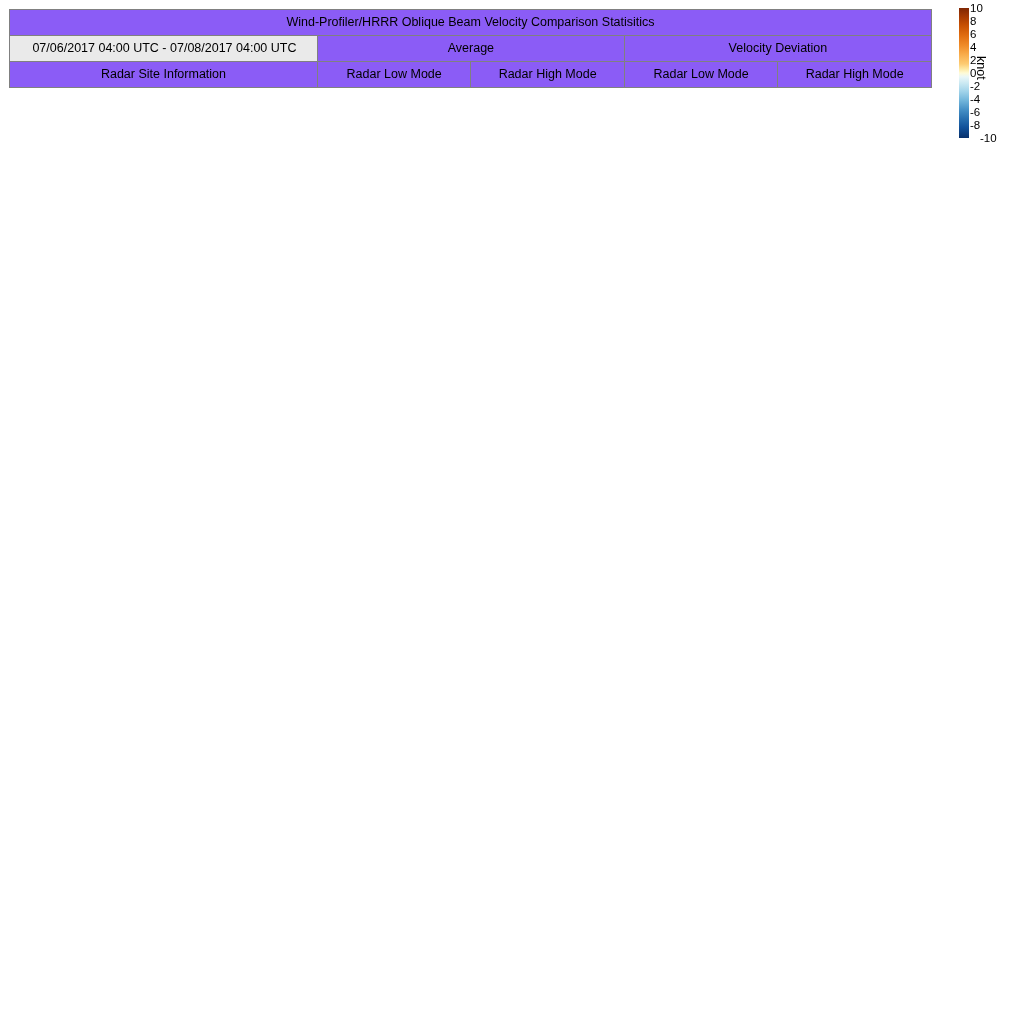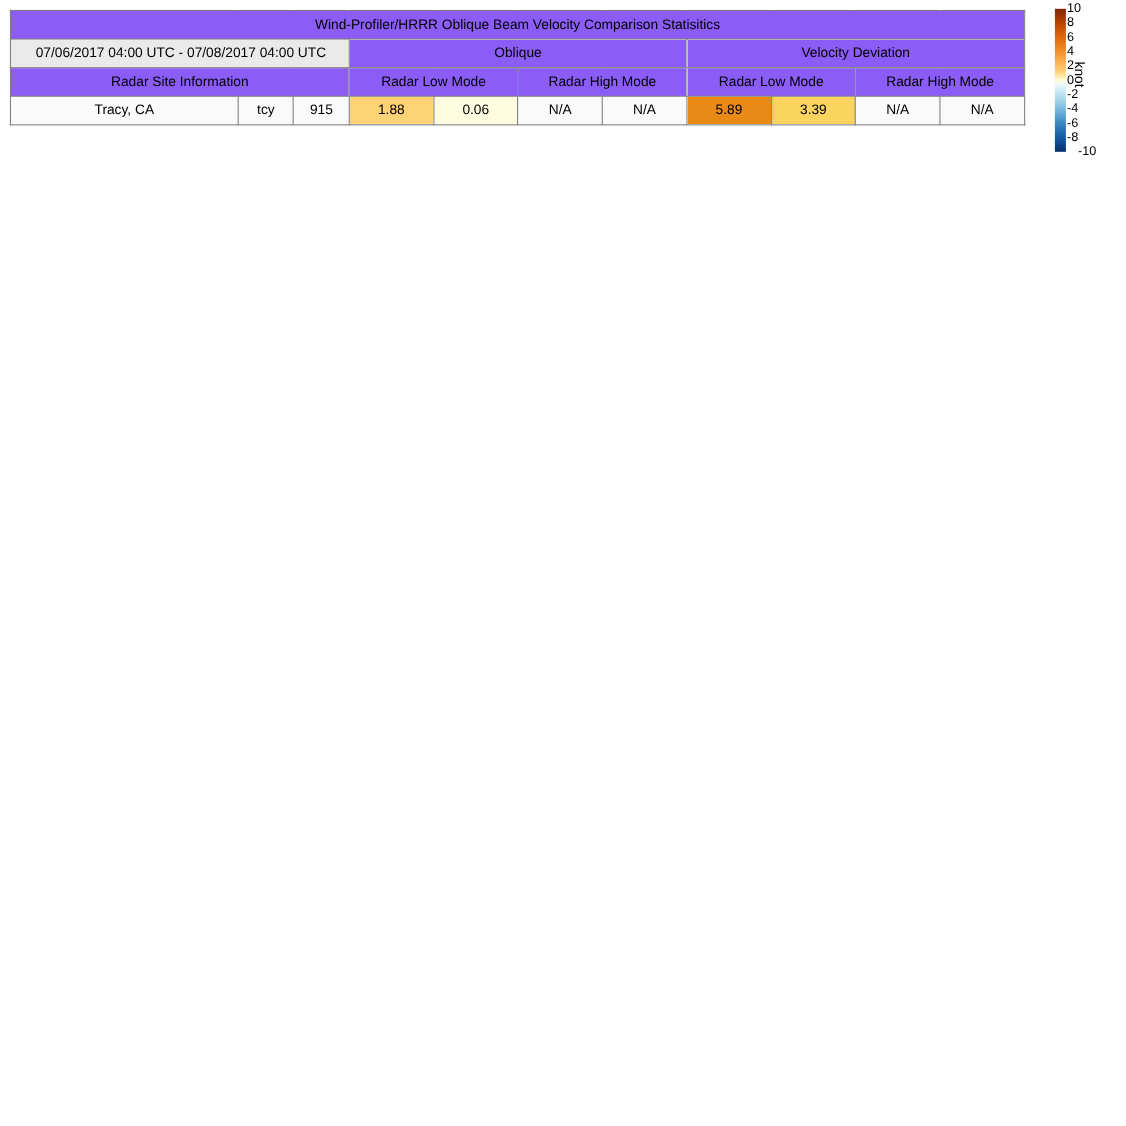--- a/index.html
+++ b/index.html
@@ -123,42 +123,29 @@
     <col style="width:76px">
     <col style="width:76px">
     <col style="width:76px">
   </colgroup>
   <tbody>
     <tr>
       <td class="hdr" colspan="11">Wind-Profiler/HRRR Oblique Beam Velocity Comparison Statisitics</td>
     </tr>
     <tr>
       <td class="daterange" colspan="3">07/06/2017 04:00 UTC - 07/08/2017 04:00 UTC</td>
-      <td class="hdr" colspan="4">Oblique</td>
+      <td class="hdr" colspan="4">Average</td>
       <td class="hdr" colspan="4">Velocity Deviation</td>
     </tr>
     <tr>
       <td class="hdr" colspan="3">Radar Site Information</td>
       <td class="hdr" colspan="2">Radar Low Mode</td>
       <td class="hdr" colspan="2">Radar High Mode</td>
       <td class="hdr" colspan="2">Radar Low Mode</td>
       <td class="hdr" colspan="2">Radar High Mode</td>
-    </tr>
-    <tr class="data-row">
-      <td>Tracy, CA</td>
-      <td>tcy</td>
-      <td>915</td>
-      <td style="background: rgb(253, 211, 117);">1.88</td>
-      <td style="background: rgb(254, 253, 223);">0.06</td>
-      <td style="background: rgb(250, 250, 250);">N/A</td>
-      <td style="background: rgb(250, 250, 250);">N/A</td>
-      <td style="background: rgb(234, 138, 22);">5.89</td>
-      <td style="background: rgb(251, 211, 95);">3.39</td>
-      <td style="background: rgb(250, 250, 250);">N/A</td>
-      <td style="background: rgb(250, 250, 250);">N/A</td>
     </tr>
   </tbody>
 </table>
 
 <div id="colorbar-group">
   <div id="colorbar-strip"></div>
   <div id="colorbar-ticks">
       <div class="tick" style="top: 2.5px;">10</div>
       <div class="tick" style="top: 15.5px;">8</div>
       <div class="tick" style="top: 28.5px;">6</div>

